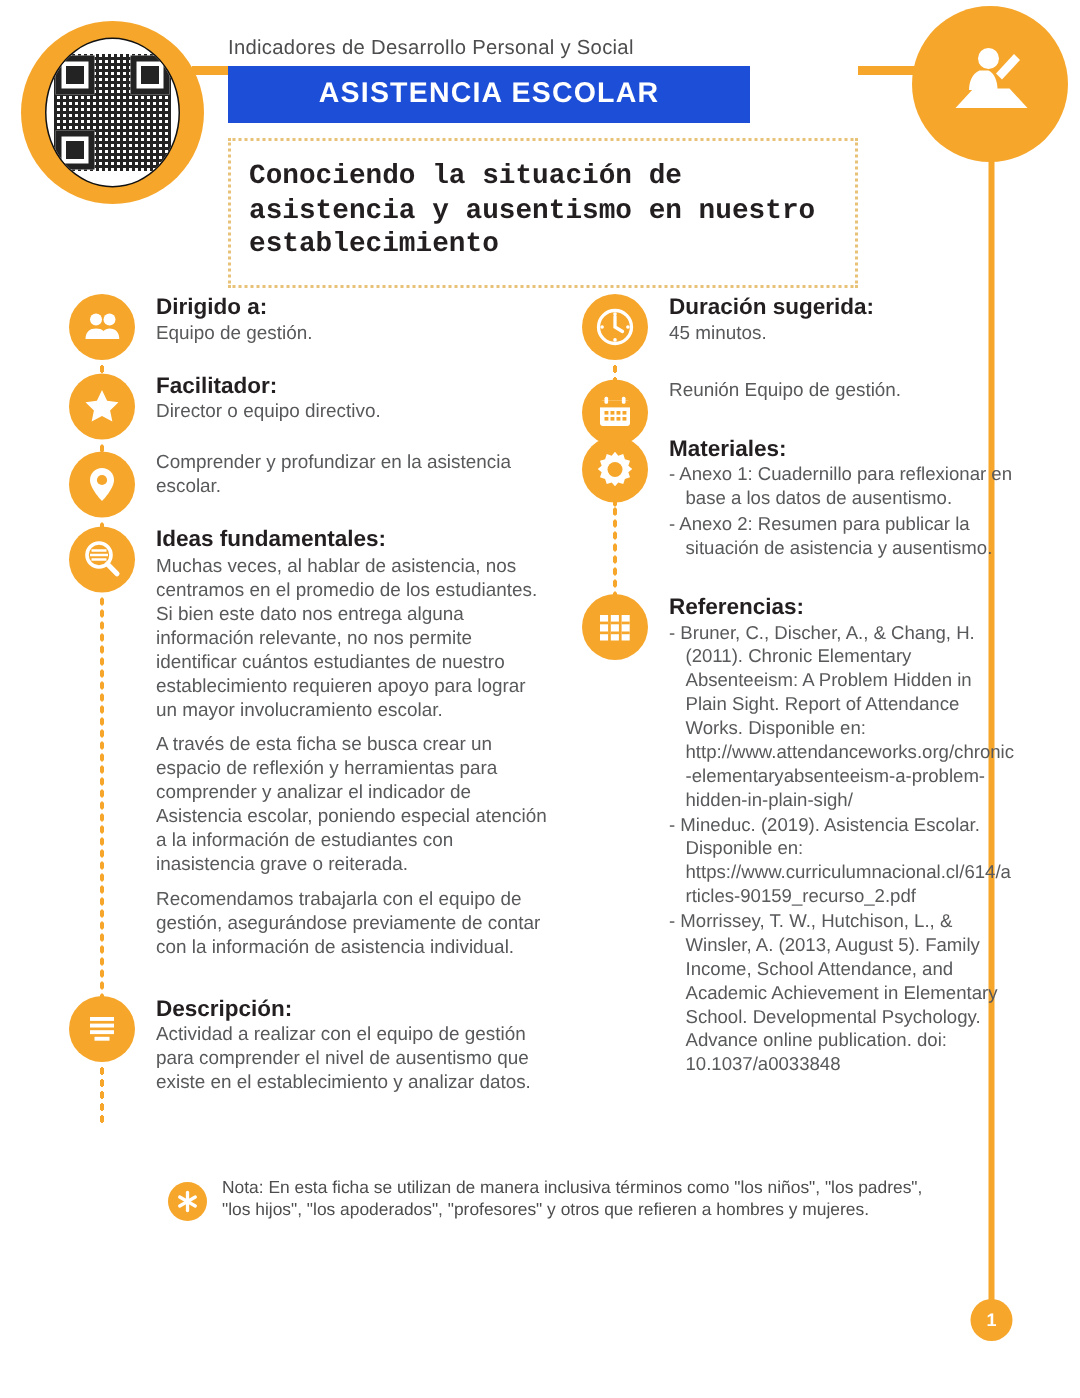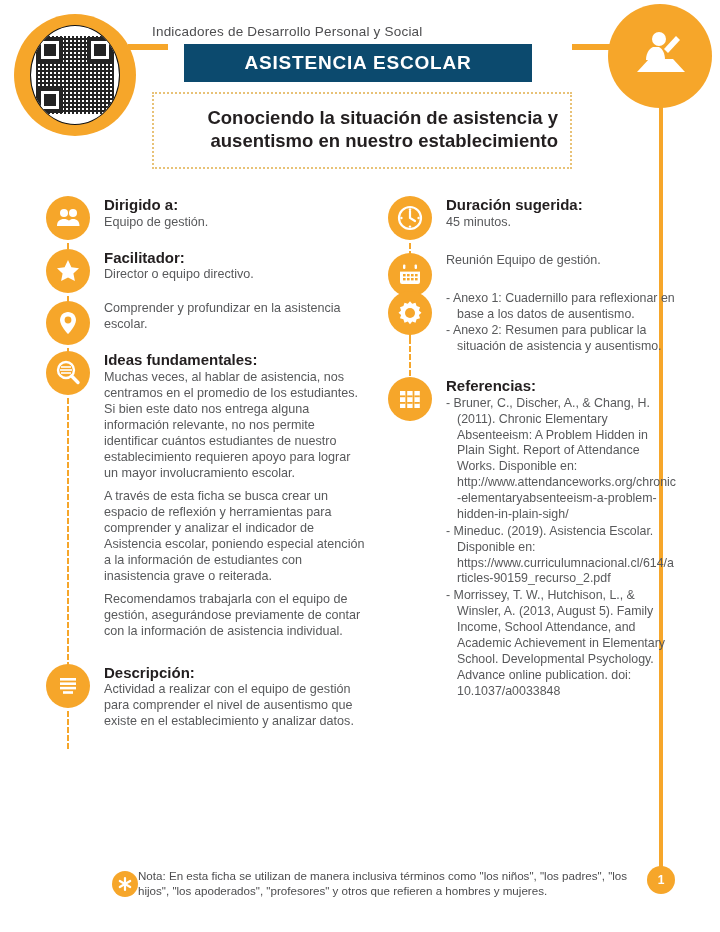--- a/index.html
+++ b/index.html
@@ -44,30 +44,30 @@
   .hdr-connector-r{
     position:absolute;right:108px;top:44px;width:40px;height:6px;background:#f6a62a;
   }
 
   .kicker{
     position:absolute;left:152px;top:24px;width:420px;
     font-size:13.5px;color:#4d4d4f;letter-spacing:.2px;
   }
   .title-bar{
     position:absolute;left:152px;top:44px;width:348px;height:38px;
-    background:#0c4a6e;display:flex;align-items:center;justify-content:center;margin-left:32px;
+    background:#1d4ed8;display:flex;align-items:center;justify-content:center;
   }
   .title-bar span{
     color:#ffffff;font-weight:bold;font-size:19px;letter-spacing:.8px;
   }
   .subtitle-box{
     position:absolute;left:152px;top:92px;width:420px;
     border:2px dotted #e8c277;
     padding:13px 12px 15px;
-    box-sizing:border-box;text-align:right;
+    box-sizing:border-box;text-align:left;font-family:Liberation Mono, monospace;
   }
   .subtitle-box span{
     font-size:18.5px;font-weight:bold;line-height:1.22;color:#231f20;
     display:block;
   }
 
   .topic-circle{
     position:absolute;right:8px;top:4px;width:104px;height:104px;border-radius:50%;
     background:#f6a62a;display:flex;align-items:center;justify-content:center;
   }
@@ -107,22 +107,22 @@
     padding-left:11px;text-indent:-11px;margin-bottom:1px;
   }
   .refs li{
     font-size:12.2px;line-height:1.3;color:#58595b;
     padding-left:10px;text-indent:-10px;margin-bottom:6px;
     word-break:break-word;
   }
 
   
   .note{
-    position:absolute;left:112px;top:868px;width:520px;
-    display:flex;align-items:center;
+    position:absolute;left:112px;top:784px;width:520px;
+    display:flex;gap:10px;align-items:flex-end;
   }
   .note-icon{
     flex:0 0 auto;width:26px;height:26px;border-radius:50%;background:#f6a62a;
     display:flex;align-items:center;justify-content:center;margin-top:2px;
   }
   .note p{margin:0;font-size:11.6px;line-height:1.3;color:#4d4d4f;}
 
   svg{display:block;}
 </style>
 </head>
@@ -287,20 +287,21 @@
     </div>
 
     <div class="item" style="margin-top:22px">
       <div class="bullet">
         <svg width="30" height="30" viewBox="0 0 30 30">
           <path d="M15 3.2 l2.2 2.6 3.3 -1.1 1.1 3.4 3.4 1.1 -1.1 3.3 2.6 2.2 -2.6 2.2 1.1 3.3 -3.4 1.1 -1.1 3.4 -3.3 -1.1 -2.2 2.6 -2.2 -2.6 -3.3 1.1 -1.1 -3.4 -3.4 -1.1 1.1 -3.3 -2.6 -2.2 2.6 -2.2 -1.1 -3.3 3.4 -1.1 1.1 -3.4 3.3 1.1 Z" fill="#fff"></path>
           <circle cx="15" cy="15" r="5" fill="#f6a62a"></circle>
         </svg>
       </div>
       <div class="dots" style="height:84px"></div>
+      <h3>Materiales:</h3>
       <ul>
         <li>- Anexo 1: Cuadernillo para reflexionar en base a los datos de ausentismo.</li>
         <li>- Anexo 2: Resumen para publicar la situación de asistencia y ausentismo.</li>
       </ul>
     </div>
 
     <div class="item" style="margin-top:22px">
       <div class="bullet">
         <svg width="28" height="28" viewBox="0 0 28 28">
           <rect x="4" y="6" width="5.4" height="17" fill="#fff"></rect>

